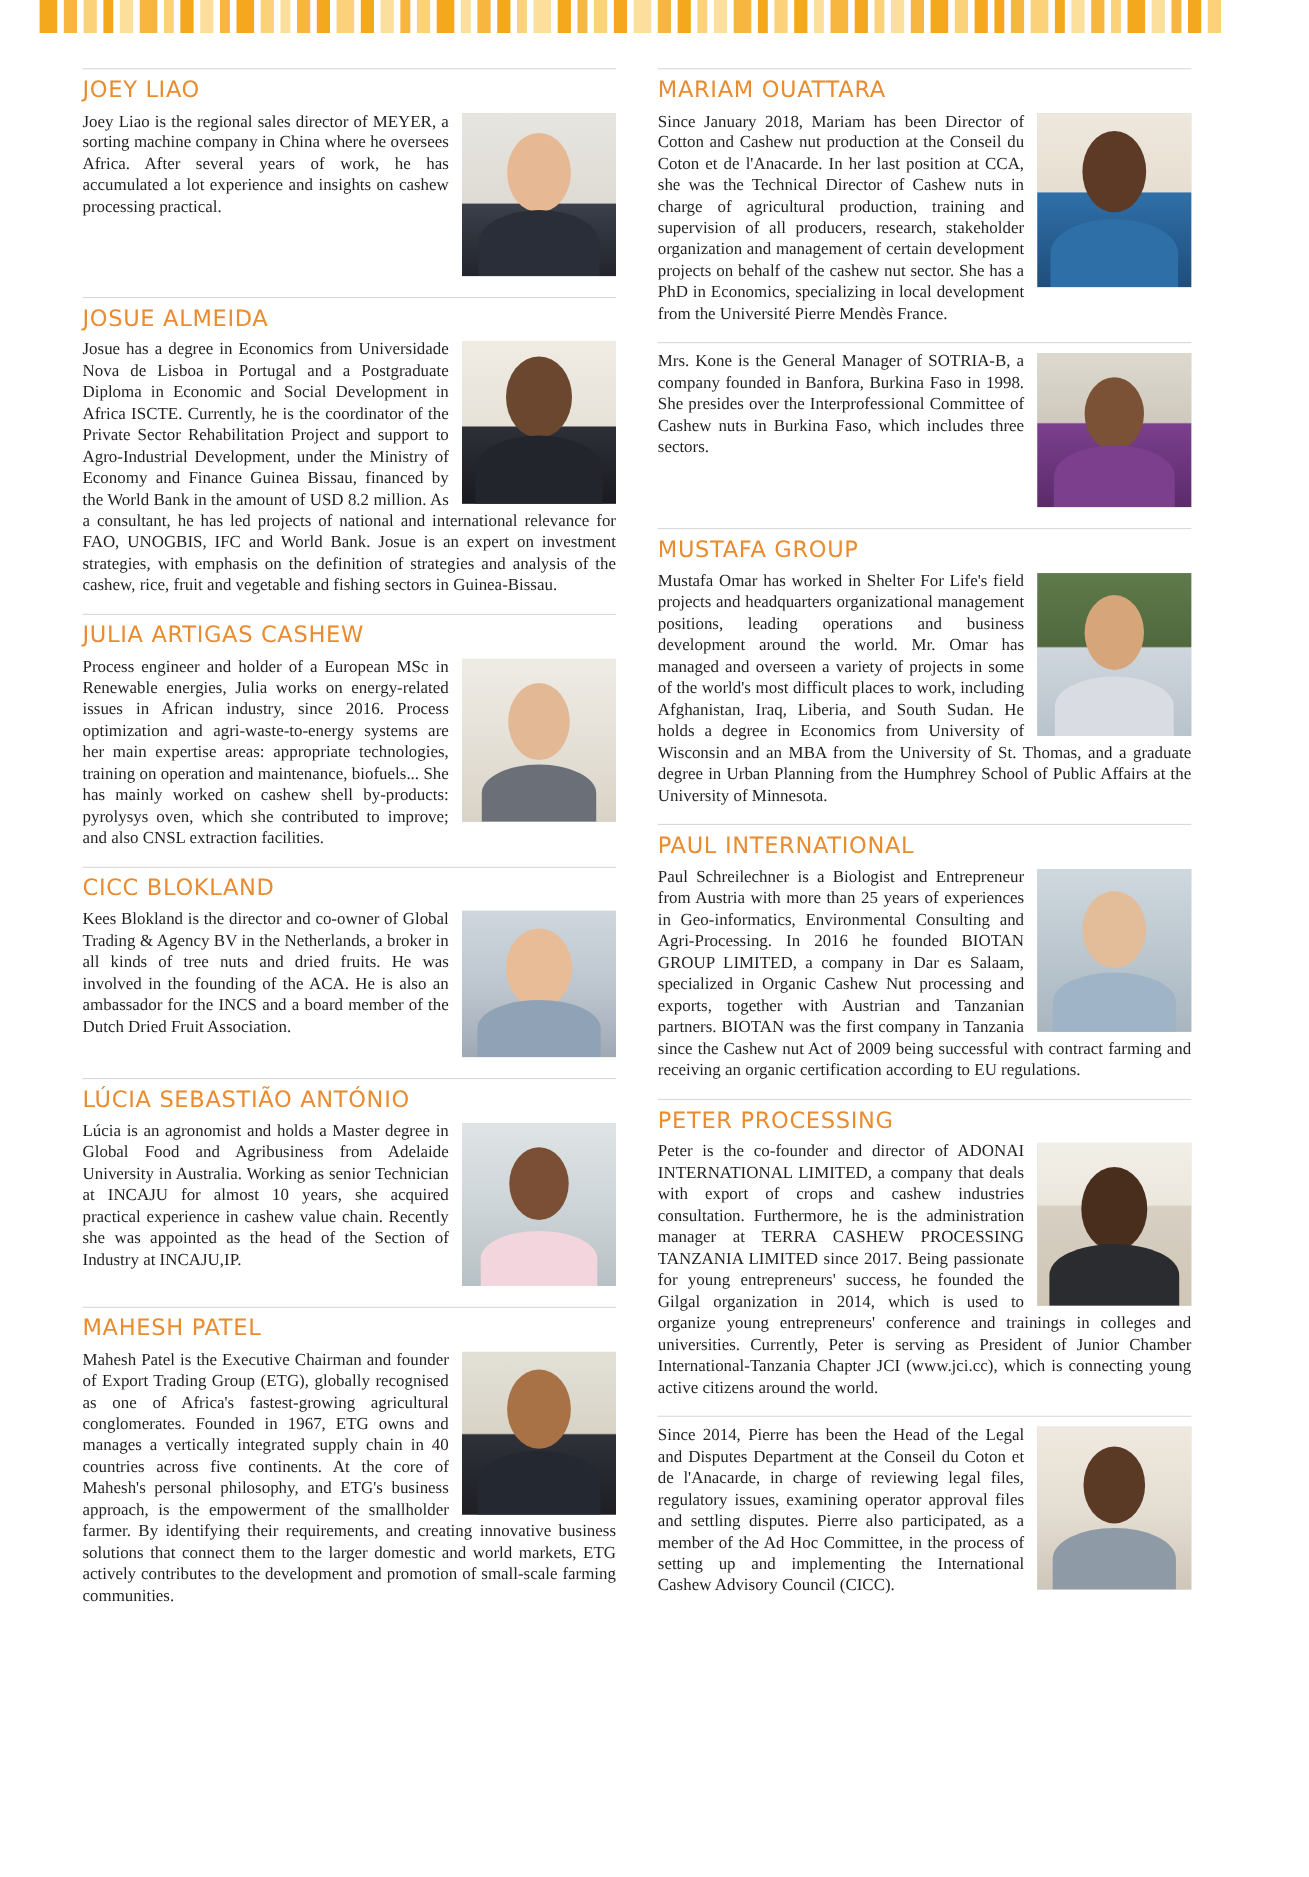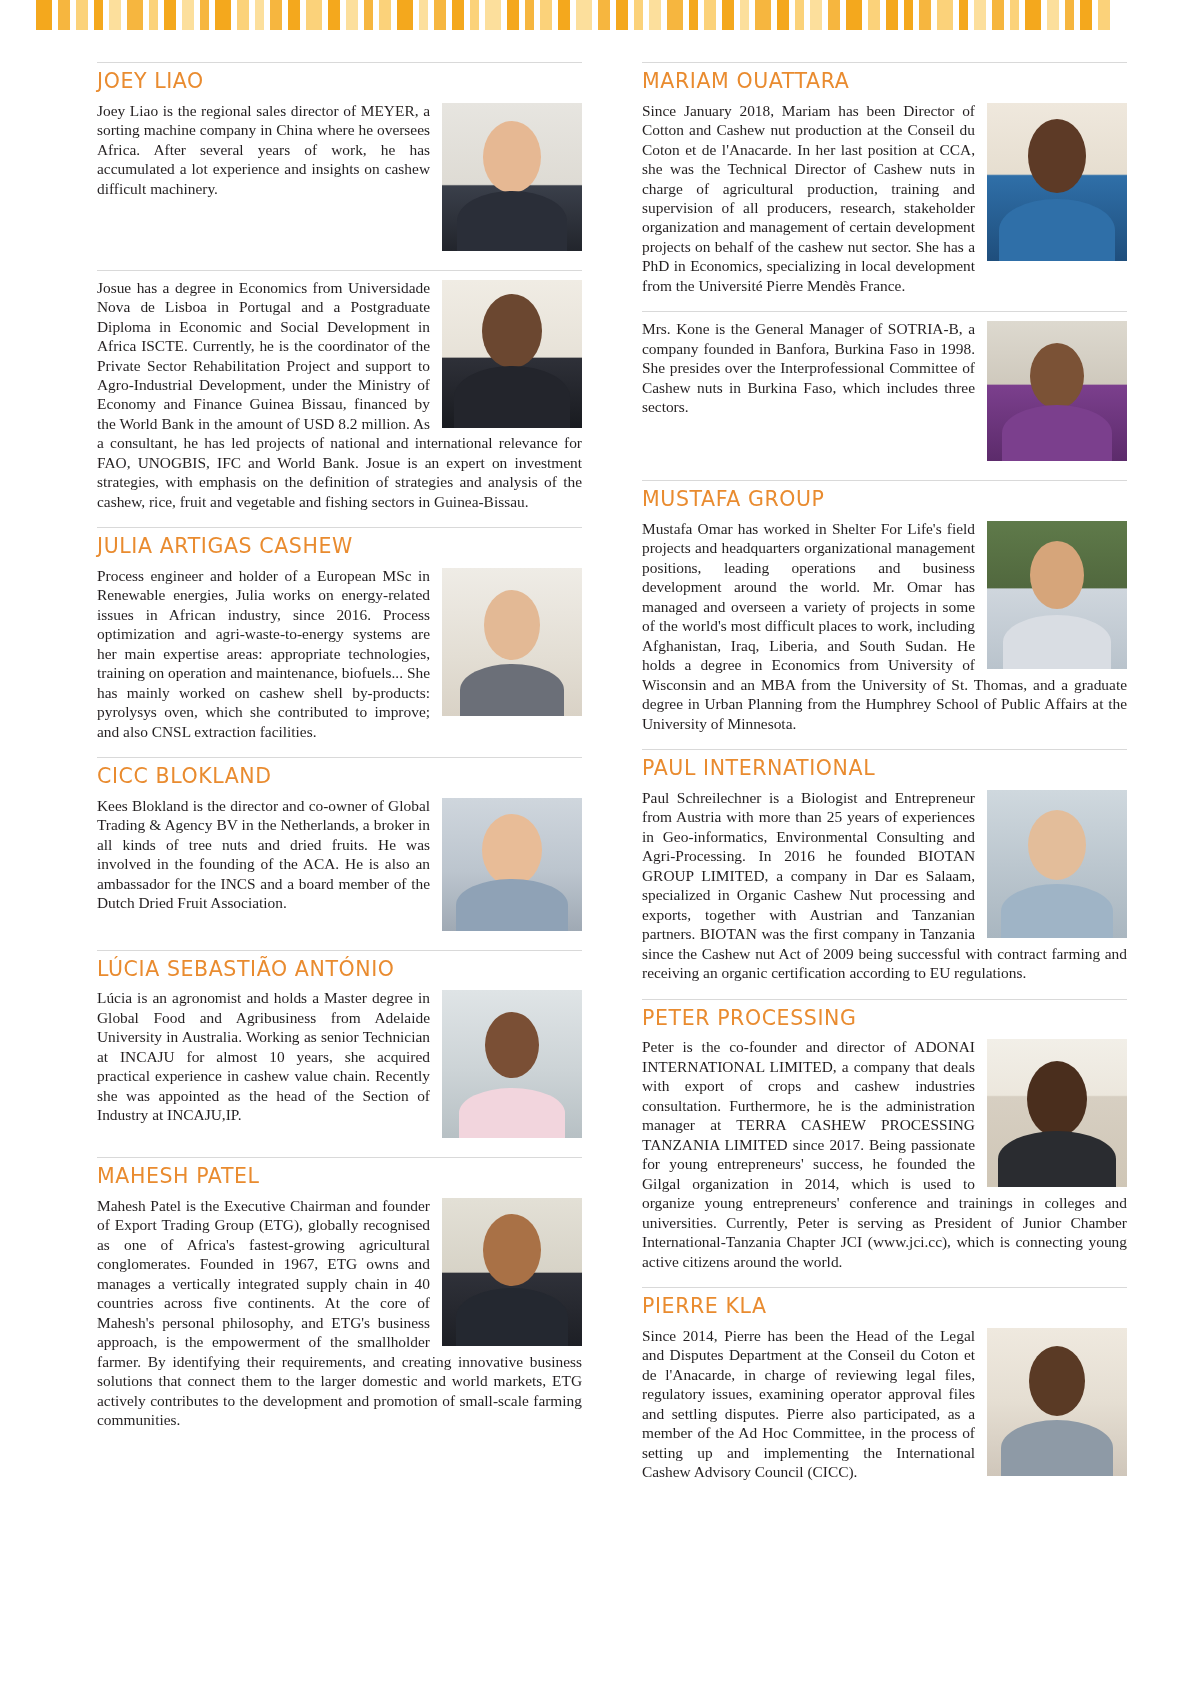--- a/index.html
+++ b/index.html
@@ -34,21 +34,20 @@
     left: 0;
     width: 1190px;
     padding: 0 75px;
     box-sizing: border-box;
     display: flex;
     gap: 38px;
   }
   .col {
     width: 485px;
     flex: 0 0 485px;
-    margin-left: 22px;
   }
   .bio {
     margin-bottom: 16px;
   }
   .bio-rule {
     border-top: 1px solid #d9d9d9;
     margin-bottom: 7px;
   }
   .bio-name {
     font-family: "DejaVu Sans", sans-serif;
@@ -212,25 +211,26 @@
 
   <div class="col">
 
     <div class="bio clearfix">
       <div class="bio-rule"></div>
       <h2 class="bio-name">JOEY LIAO</h2>
       <div class="photo p-joey" style="width:140px;height:148px;">
         <span class="ph-face"></span>
         <span class="ph-body"></span>
       </div>
-      <div class="bio-body">Joey Liao is the regional sales director of MEYER, a sorting machine company in China where he oversees Africa. After several years of work, he has accumulated a lot experience and insights on cashew difficult machinery.</div>
-    </div>
-
-    <div class="bio clearfix">
-      <div class="bio-rule"></div>
+      <div class="bio-body">Joey Liao is the regional sales director of MEYER, a sorting machine company in China where he oversees Africa. After several years of work, he has accumulated a lot experience and insights on cashew processing practical.</div>
+    </div>
+
+    <div class="bio clearfix">
+      <div class="bio-rule"></div>
+      <h2 class="bio-name">JOSUE ALMEIDA</h2>
       <div class="photo p-josue" style="width:140px;height:148px;">
         <span class="ph-face"></span>
         <span class="ph-body"></span>
       </div>
       <div class="bio-body">Josue has a degree in Economics from Universidade Nova de Lisboa in Portugal and a Postgraduate Diploma in Economic and Social Development in Africa ISCTE. Currently, he is the coordinator of the Private Sector Rehabilitation Project and support to Agro-Industrial Development, under the Ministry of Economy and Finance Guinea Bissau, financed by the World Bank in the amount of USD 8.2 million. As a consultant, he has led projects of national and international relevance for FAO, UNOGBIS, IFC and World Bank. Josue is an expert on investment strategies, with emphasis on the definition of strategies and analysis of the cashew, rice, fruit and vegetable and fishing sectors in Guinea-Bissau.</div>
     </div>
 
     <div class="bio clearfix">
       <div class="bio-rule"></div>
       <h2 class="bio-name">JULIA ARTIGAS CASHEW</h2>
@@ -319,21 +319,20 @@
       <h2 class="bio-name">PETER PROCESSING</h2>
       <div class="photo p-peter" style="width:140px;height:148px;">
         <span class="ph-face"></span>
         <span class="ph-body"></span>
       </div>
       <div class="bio-body">Peter is the co-founder and director of ADONAI INTERNATIONAL LIMITED, a company that deals with export of crops and cashew industries consultation. Furthermore, he is the administration manager at TERRA CASHEW PROCESSING TANZANIA LIMITED since 2017. Being passionate for young entrepreneurs' success, he founded the Gilgal organization in 2014, which is used to organize young entrepreneurs' conference and trainings in colleges and universities. Currently, Peter is serving as President of Junior Chamber International-Tanzania Chapter JCI (www.jci.cc), which is connecting young active citizens around the world.</div>
     </div>
 
     <div class="bio clearfix">
       <div class="bio-rule"></div>
-      <h2 class="bio-name">PIERRE KLA</h2>
       <div class="photo p-pierre" style="width:140px;height:148px;">
         <span class="ph-face"></span>
         <span class="ph-body"></span>
       </div>
       <div class="bio-body">Since 2014, Pierre has been the Head of the Legal and Disputes Department at the Conseil du Coton et de l'Anacarde, in charge of reviewing legal files, regulatory issues, examining operator approval files and settling disputes. Pierre also participated, as a member of the Ad Hoc Committee, in the process of setting up and implementing the International Cashew Advisory Council (CICC).</div>
     </div>
 
   </div>
 </div>
 

